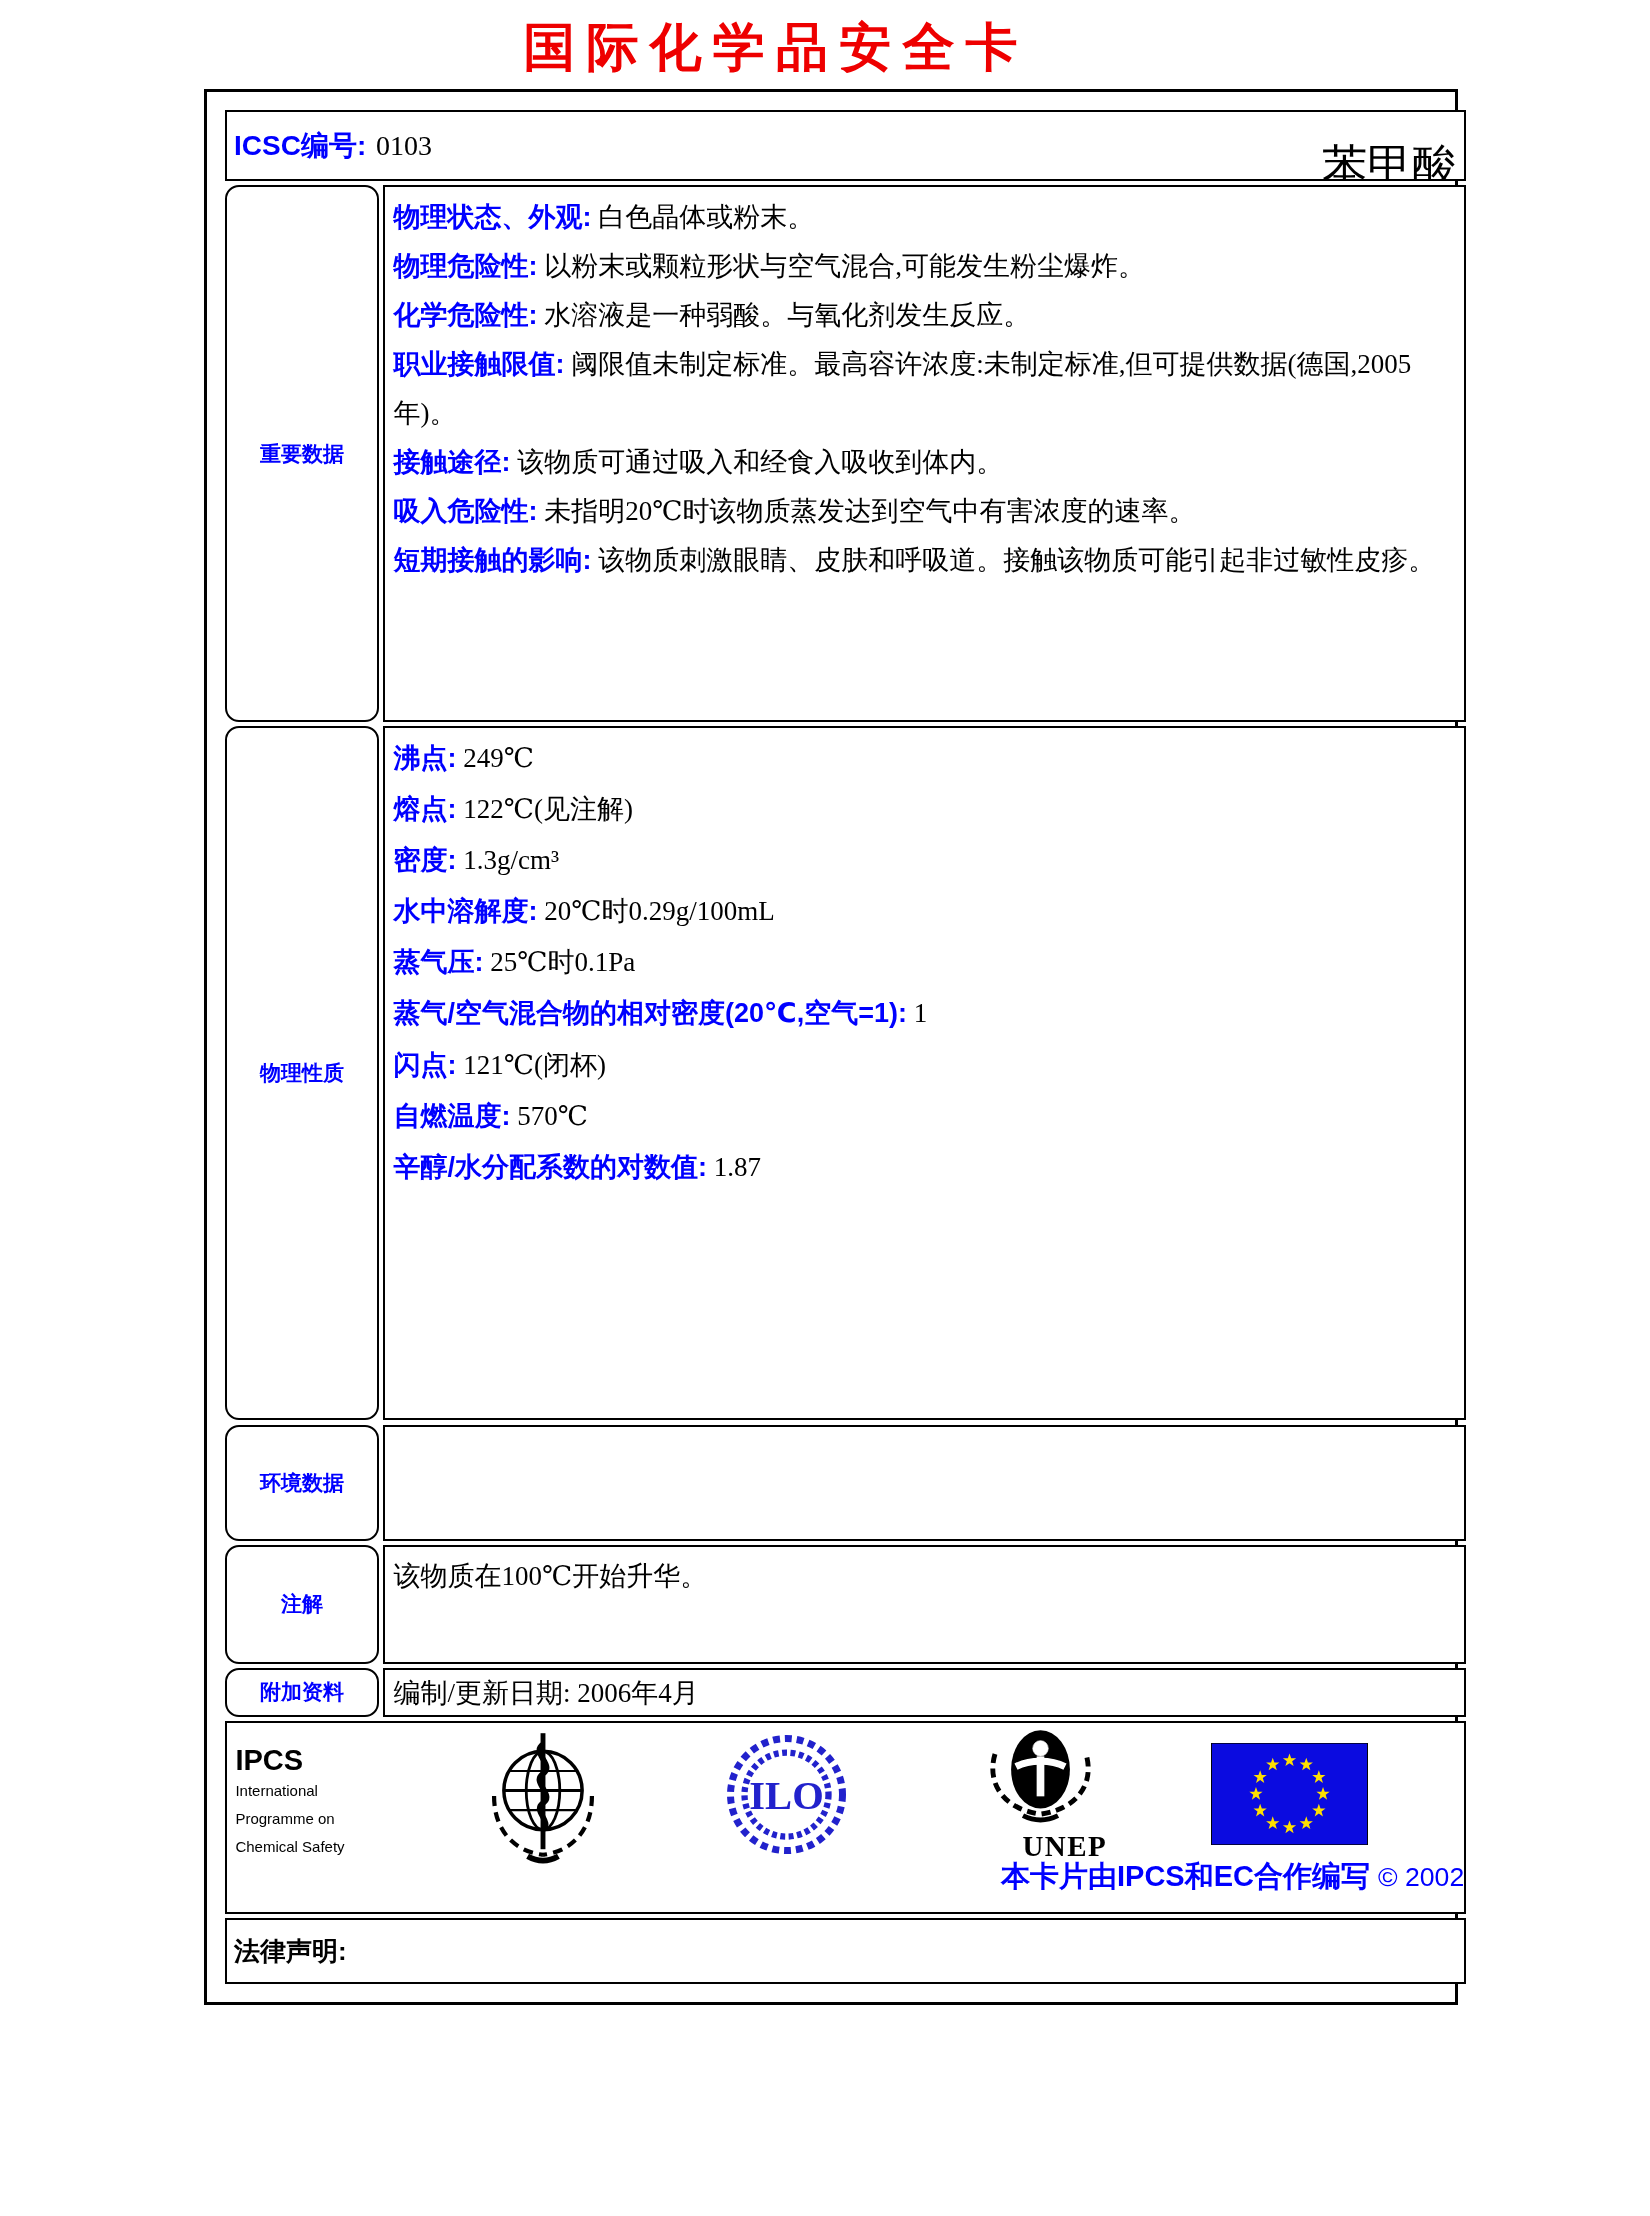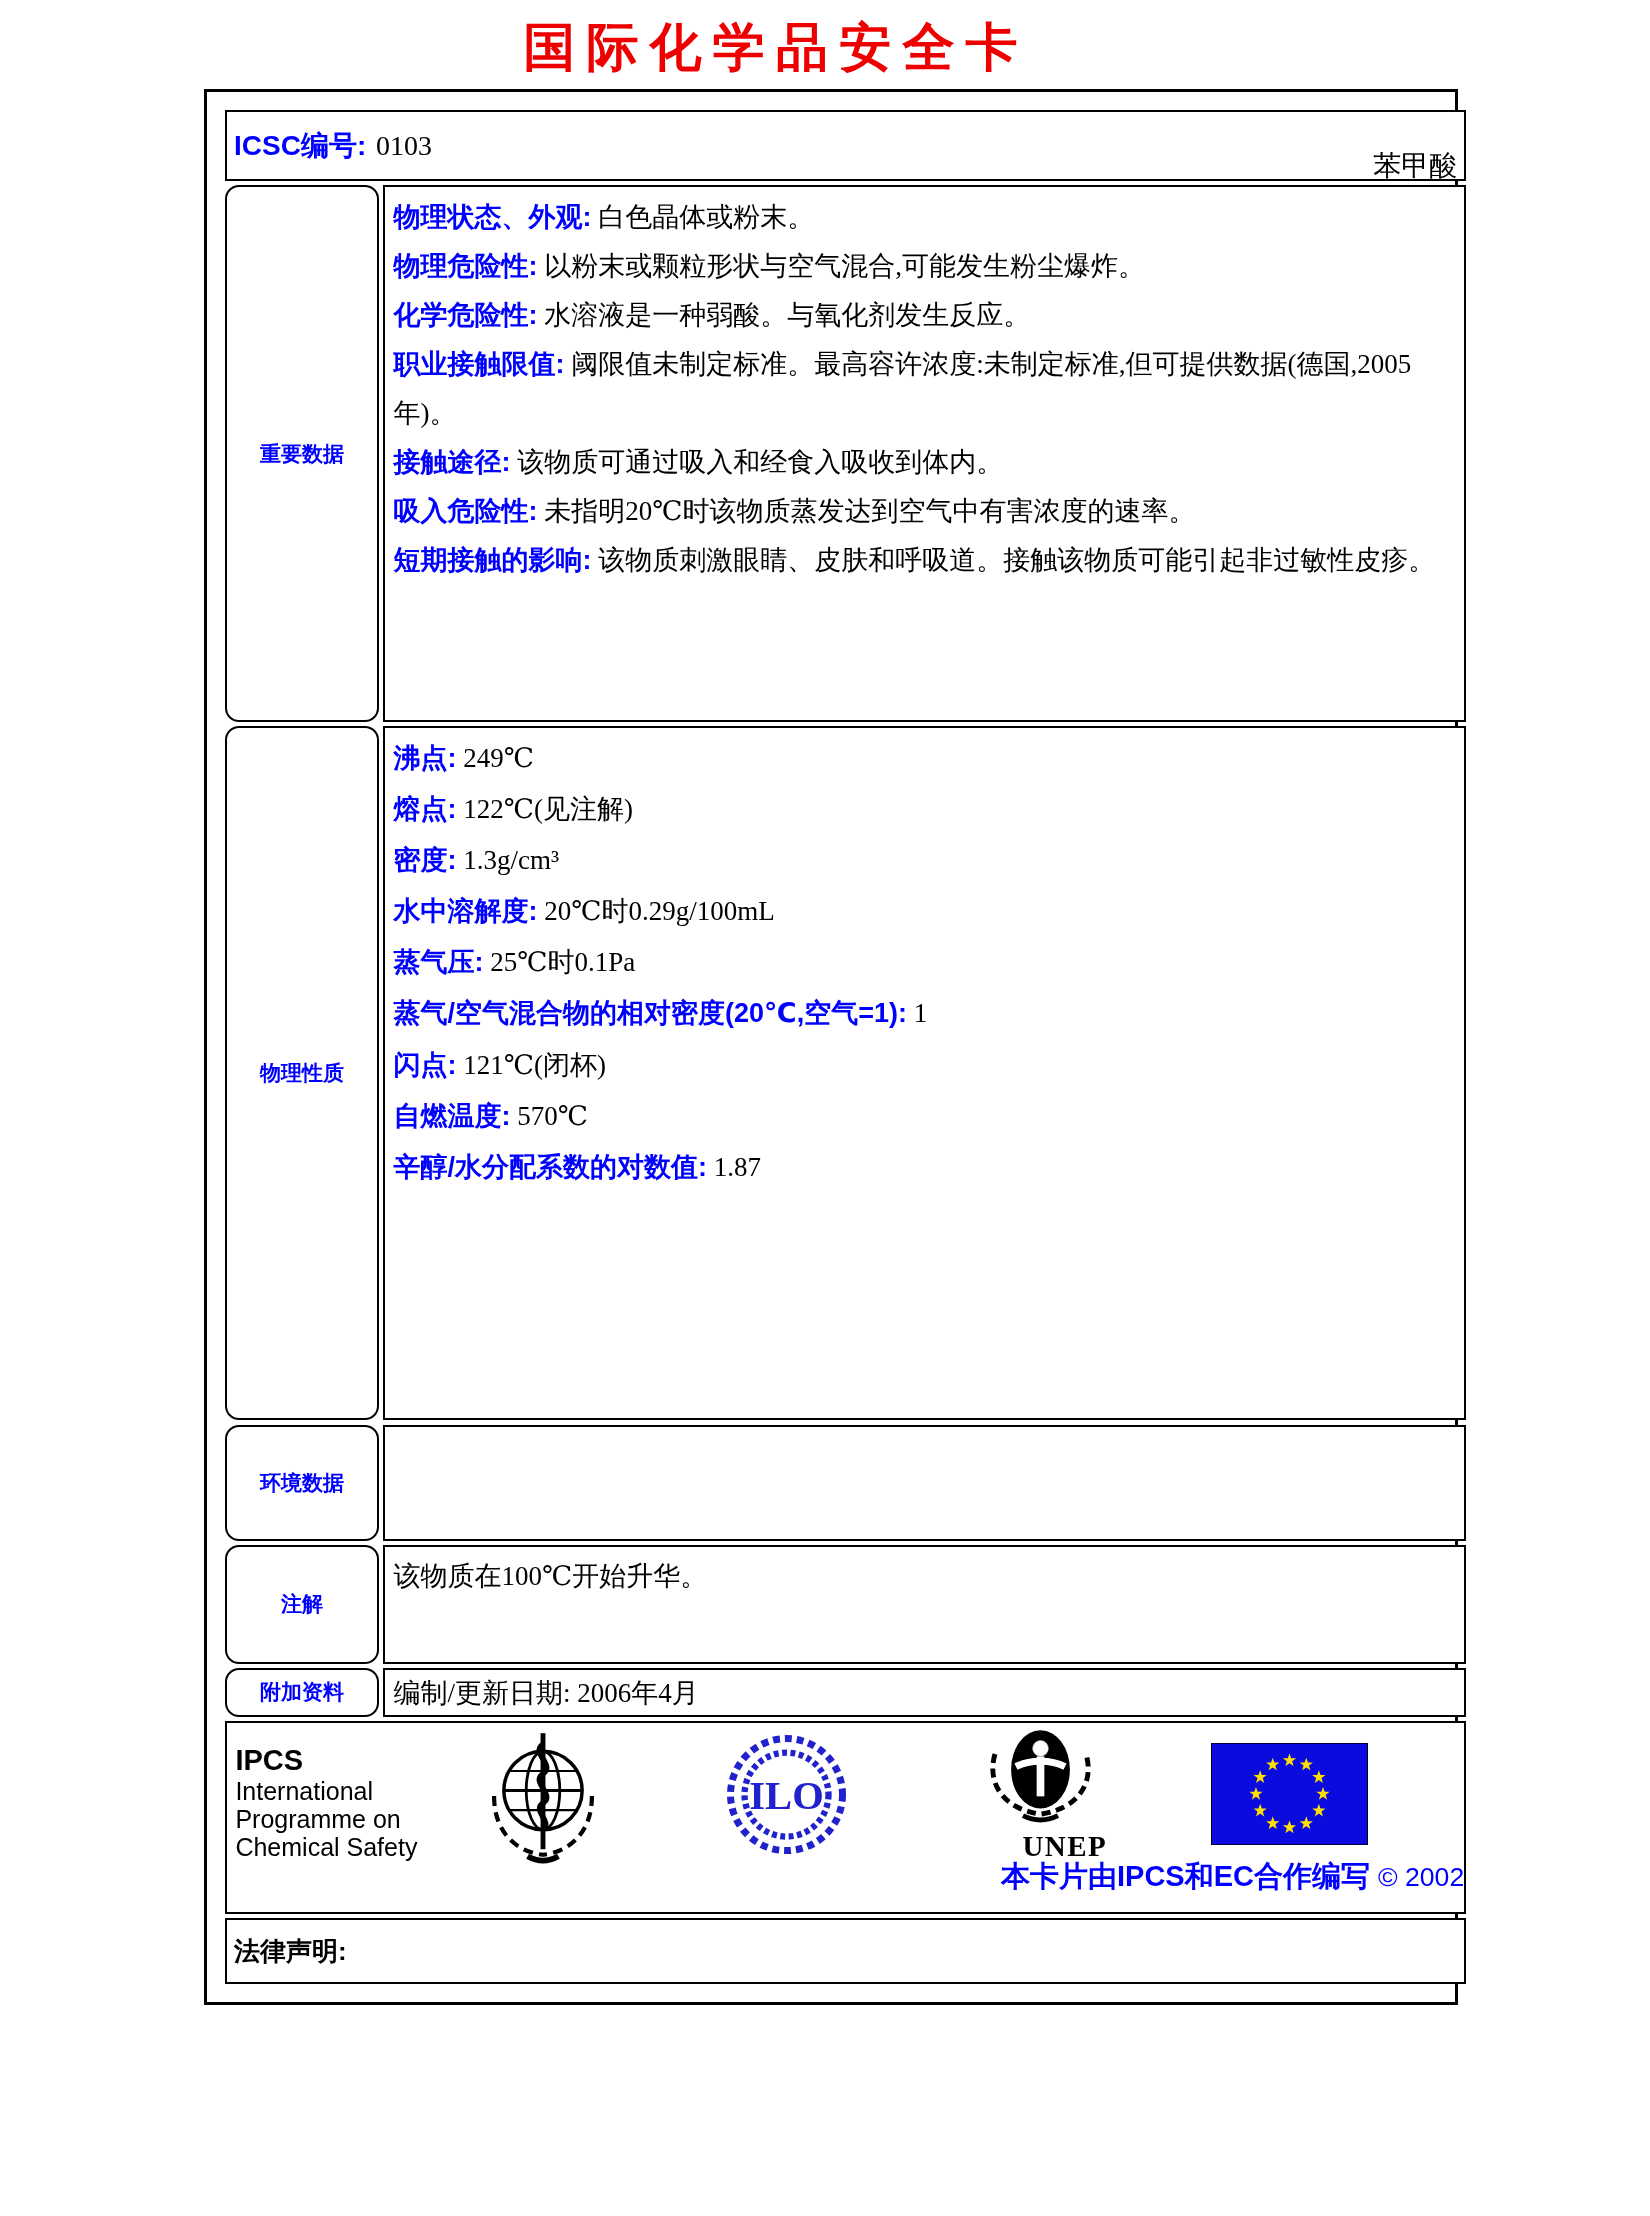--- a/index.html
+++ b/index.html
@@ -33,25 +33,25 @@
   .k{
     font-family:"Liberation Sans","DejaVu Sans",sans-serif;
     font-weight:bold;color:#0000ff;
   }
   .v{color:#000;margin-top:16px;}
   .header-cell{
     display:flex;align-items:center;justify-content:space-between;
     padding:0 7px;font-size:28px;
   }
   .icsc-num{margin-left:9.8px;color:#000;}
-  .chem-name{font-size:28px;color:#000;margin-top:40px;}
+  .chem-name{font-size:45px;color:#000;margin-top:40px;}
   .footer-cell{position:relative;}
   .ipcs-block{position:absolute;left:8.4px;top:19.6px;font-family:"Liberation Sans","DejaVu Sans",sans-serif;}
   .ipcs-acronym{font-size:29px;font-weight:bold;line-height:34px;}
-  .ipcs-line{font-size:25px;line-height:28px;}
+  .ipcs-line{font-size:15px;line-height:28px;}
   .logo{position:absolute;}
   .credit-line{
     position:absolute;left:0;top:134px;width:100%;text-align:right;
     font-family:"Liberation Sans","DejaVu Sans",sans-serif;
     font-size:29px;font-weight:bold;color:#0000ff;
   }
   .copyright{font-weight:normal;font-size:26.6px;color:#0000ff;}
   .legal-cell{display:flex;align-items:center;padding:0 7px;font-size:26px;}
   .legal-label{
     font-family:"Liberation Sans","DejaVu Sans",sans-serif;

